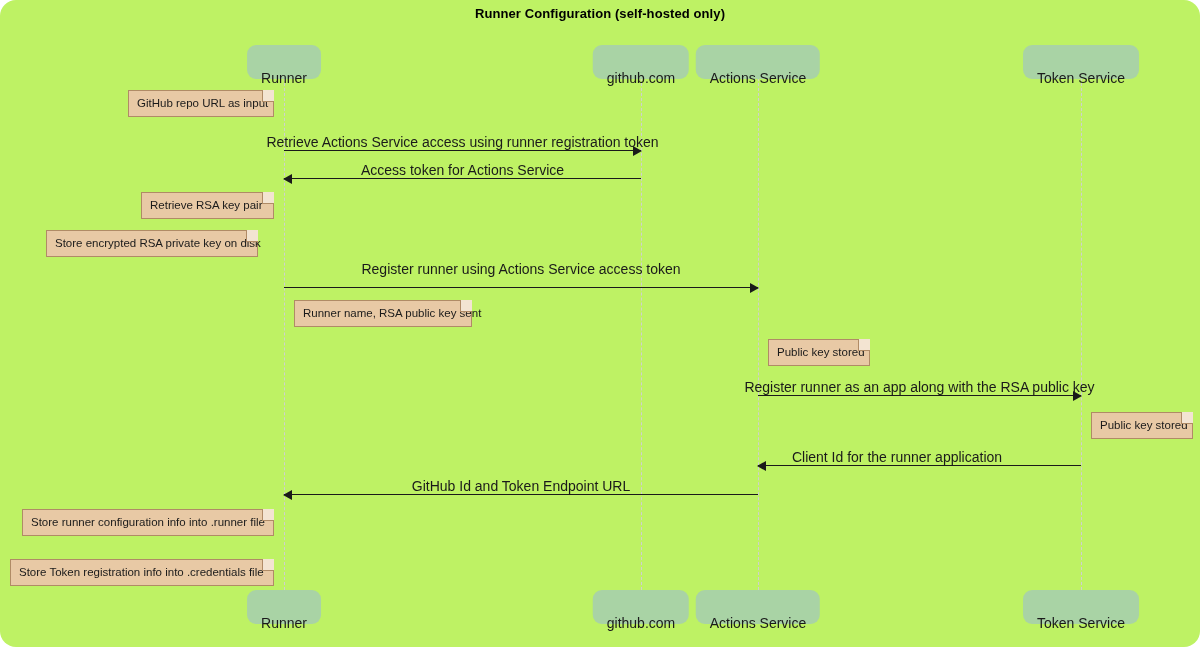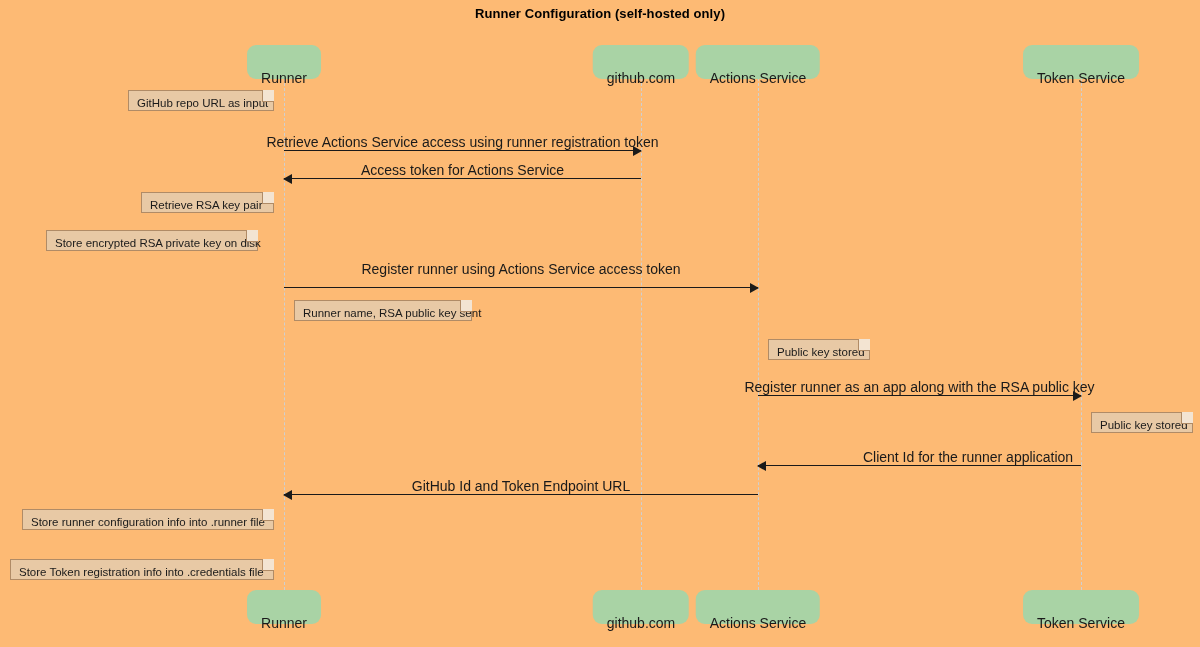--- a/index.html
+++ b/index.html
@@ -8,22 +8,23 @@
     background: #ffffff;
   }
   body {
     font-family: "Liberation Sans", sans-serif;
     color: #111111;
   }
   #canvas {
     position: relative;
     width: 1200px;
     height: 647px;
-    background: #fdba74;
+    background: #bef264;
     overflow: hidden;
+    border-radius: 16px;
   }
   .diagram-title {
     position: absolute;
     top: 6px;
     left: 0;
     width: 1200px;
     text-align: center;
     font-size: 13px;
     font-weight: bold;
     color: #000000;
@@ -52,21 +53,21 @@
   }
   
   .note {
     position: absolute;
     box-sizing: border-box;
     background: #e8c9a5;
     border: 1px solid #b08b66;
     font-size: 11.5px;
     color: #1a1a1a;
     white-space: nowrap;
-    padding: 5px 9px 0 8px;
+    padding: 5px 9px 6px 8px;
     line-height: 14px;
   }
   .note .fold {
     position: absolute;
     top: -1px;
     right: -1px;
     width: 11px;
     height: 11px;
     background: #f3e4d2;
     border-left: 1px solid #b08b66;
@@ -129,21 +130,21 @@
         <div class="head"></div>
       </div>
       <div class="msg-label" style="left: 521px; top: 261px;">Register runner using Actions Service access token</div>
       <div class="msg to-right" style="left: 758px; width: 323px; top: 395px;">
         <div class="head"></div>
       </div>
       <div class="msg-label" style="left: 919.5px; top: 379px;">Register runner as an app along with the RSA public key</div>
       <div class="msg to-left" style="left: 758px; width: 323px; top: 465px;">
         <div class="head"></div>
       </div>
-      <div class="msg-label" style="left: 968px; top: 449px;">Client Id for the runner application</div>
+      <div class="msg-label" style="left: 897px; top: 449px;">Client Id for the runner application</div>
       <div class="msg to-left" style="left: 284px; width: 474px; top: 494px;">
         <div class="head"></div>
       </div>
       <div class="msg-label" style="left: 521px; top: 478px;">GitHub Id and Token Endpoint URL</div>
     </div>
   <div id="notes-layer">
       <div class="note" style="left: 128px; top: 90px; width: 146px;"><span>GitHub repo URL as input</span><span class="fold"></span></div>
       <div class="note" style="left: 141px; top: 192px; width: 133px;"><span>Retrieve RSA key pair</span><span class="fold"></span></div>
       <div class="note" style="left: 46px; top: 230px; width: 212px;"><span>Store encrypted RSA private key on disk</span><span class="fold"></span></div>
       <div class="note" style="left: 294px; top: 300px; width: 178px;"><span>Runner name, RSA public key sent</span><span class="fold"></span></div>

